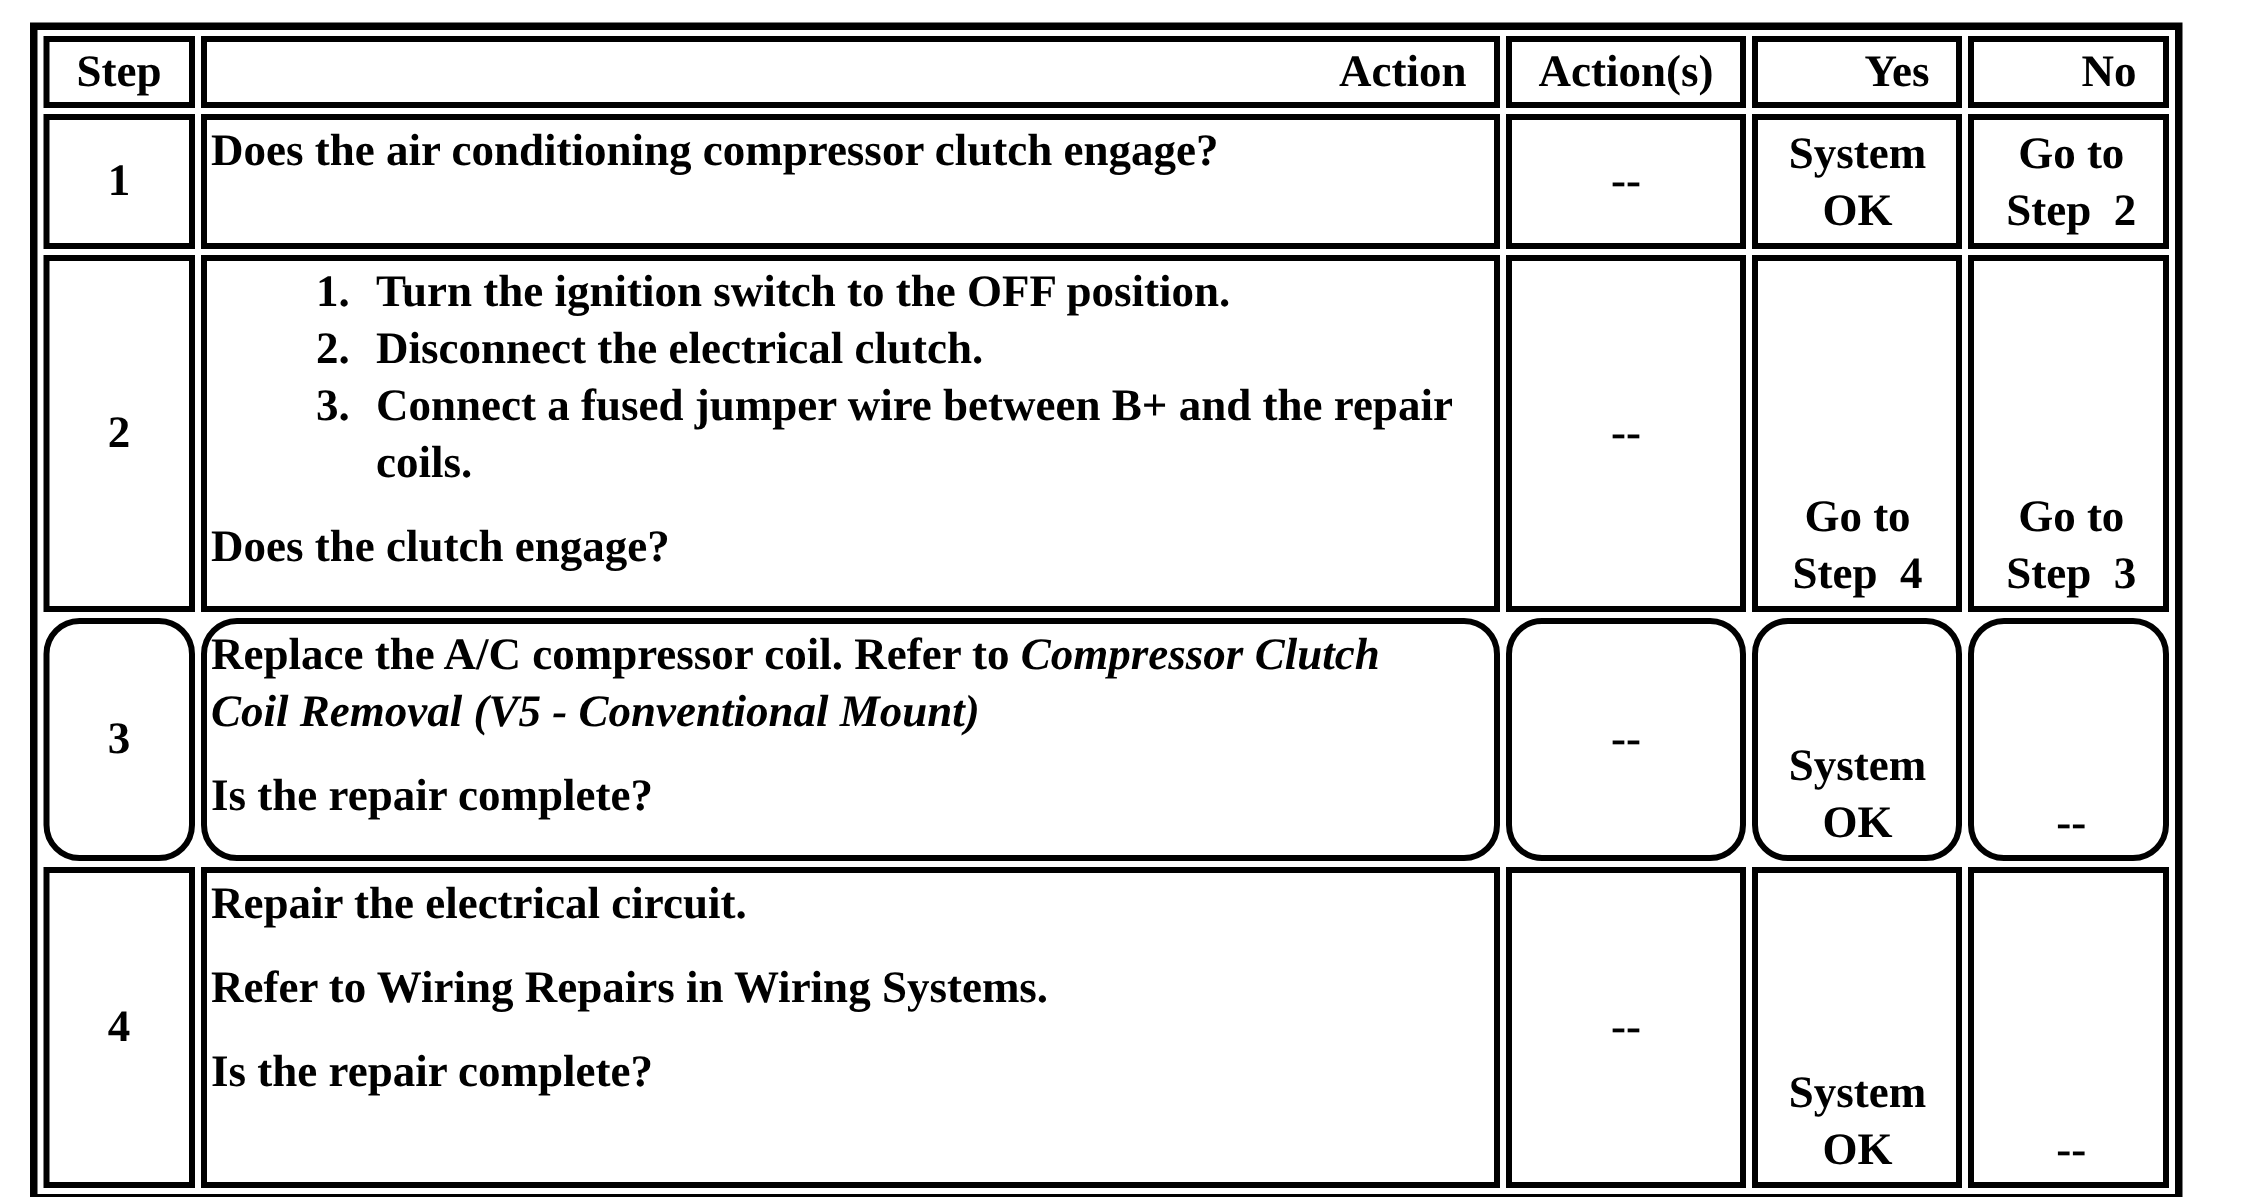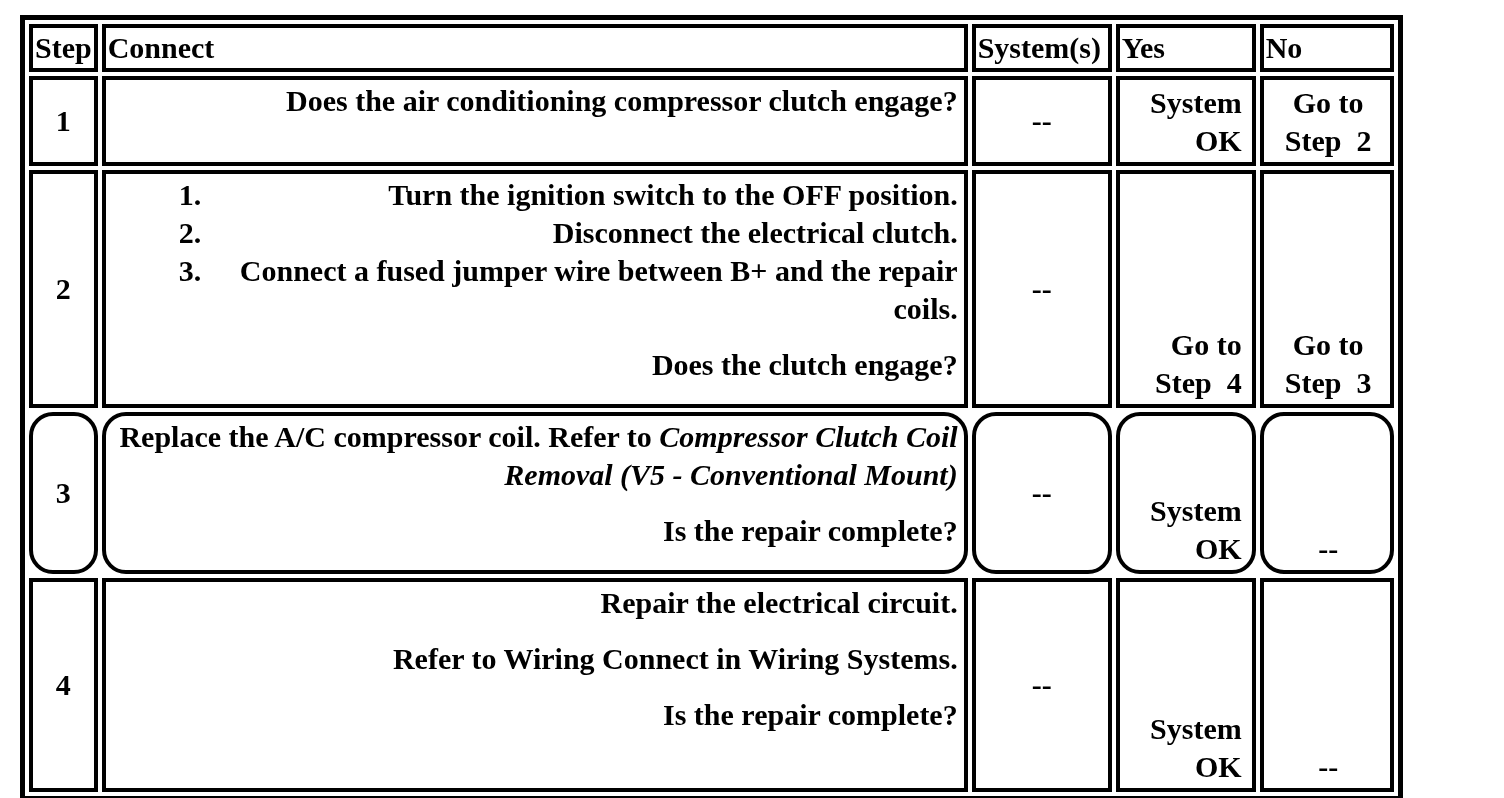--- a/index.html
+++ b/index.html
@@ -33,43 +33,43 @@
   
   col.c-step   { width: 66px;  }
   col.c-action { width: 866px; }
   col.c-value  { width: 140px; }
   col.c-yes    { width: 140px; }
   col.c-no     { width: 134px; }
 
   
   thead th {
     height: 40px;
-    text-align: left;
+    text-align: right;
     vertical-align: middle;
-    padding: 0 2px;
+    padding: 0 18px;
   }
 
   
   td.step {
     text-align: center;
     vertical-align: middle;
     padding: 0;
   }
   td.action {
-    text-align: right;
+    text-align: left;
     vertical-align: top;
-    padding: 2px 6px 0 3px;
+    padding: 2px 18px 0 3px;
   }
   td.value {
     text-align: center;
     vertical-align: middle;
     padding: 0 10px;
   }
   td.yes {
-    text-align: right;
+    text-align: center;
     vertical-align: bottom;
     padding: 0 10px 2px 10px;
   }
   td.no {
     text-align: center;
     vertical-align: bottom;
     padding: 0 12px 2px 15px;
   }
 
   
@@ -101,22 +101,22 @@
     <colgroup>
       <col class="c-step">
       <col class="c-action">
       <col class="c-value">
       <col class="c-yes">
       <col class="c-no">
     </colgroup>
     <thead>
       <tr>
         <th>Step</th>
-        <th>Connect</th>
-        <th>System(s)</th>
+        <th>Action</th>
+        <th>Action(s)</th>
         <th>Yes</th>
         <th>No</th>
       </tr>
     </thead>
     <tbody>
 
       <tr class="r1">
         <td class="step">1</td>
         <td class="action">
           <div>Does the air conditioning compressor clutch engage?</div>
@@ -149,21 +149,21 @@
         </td>
         <td class="value">--</td>
         <td class="yes">System OK</td>
         <td class="no">--</td>
       </tr>
 
       <tr class="r4">
         <td class="step">4</td>
         <td class="action">
           <div>Repair the electrical circuit.</div>
-          <div class="spaced">Refer to Wiring Connect in Wiring Systems.</div>
+          <div class="spaced">Refer to Wiring Repairs in Wiring Systems.</div>
           <div class="spaced">Is the repair complete?</div>
         </td>
         <td class="value">--</td>
         <td class="yes">System OK</td>
         <td class="no">--</td>
       </tr>
 
     </tbody>
   </table>
 </div>

